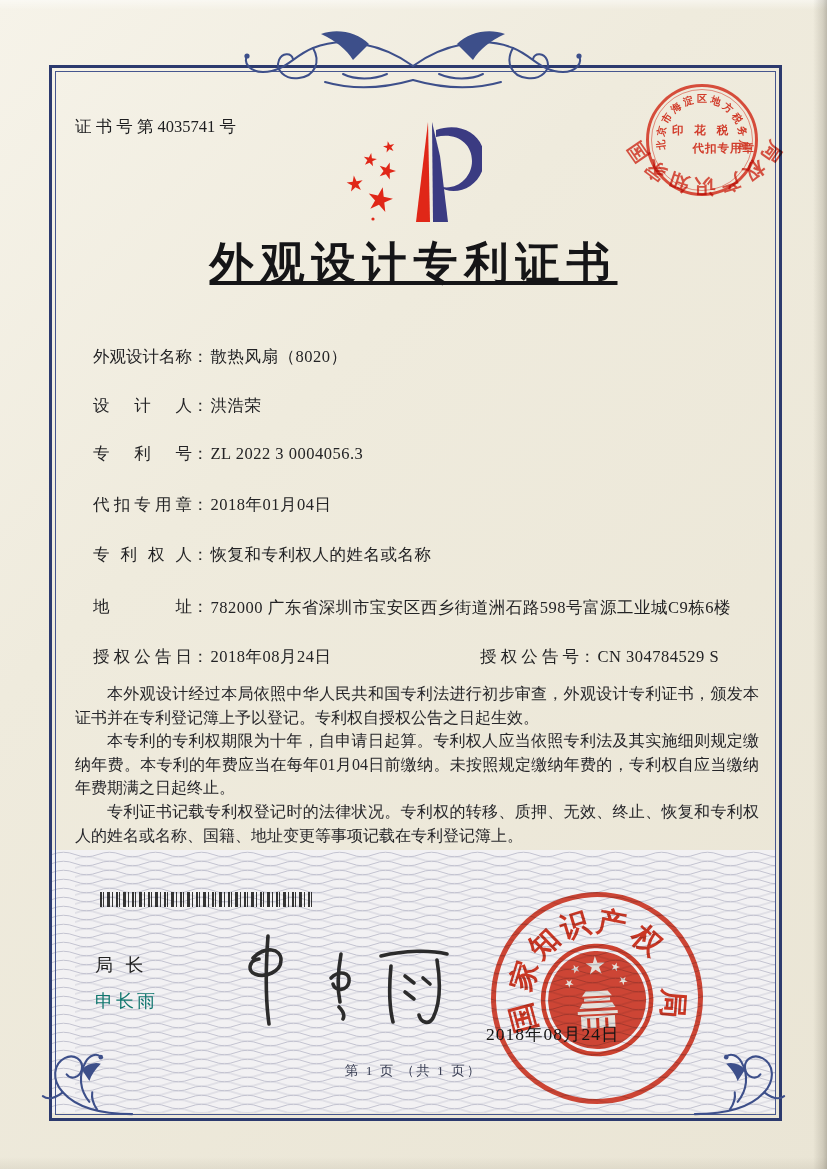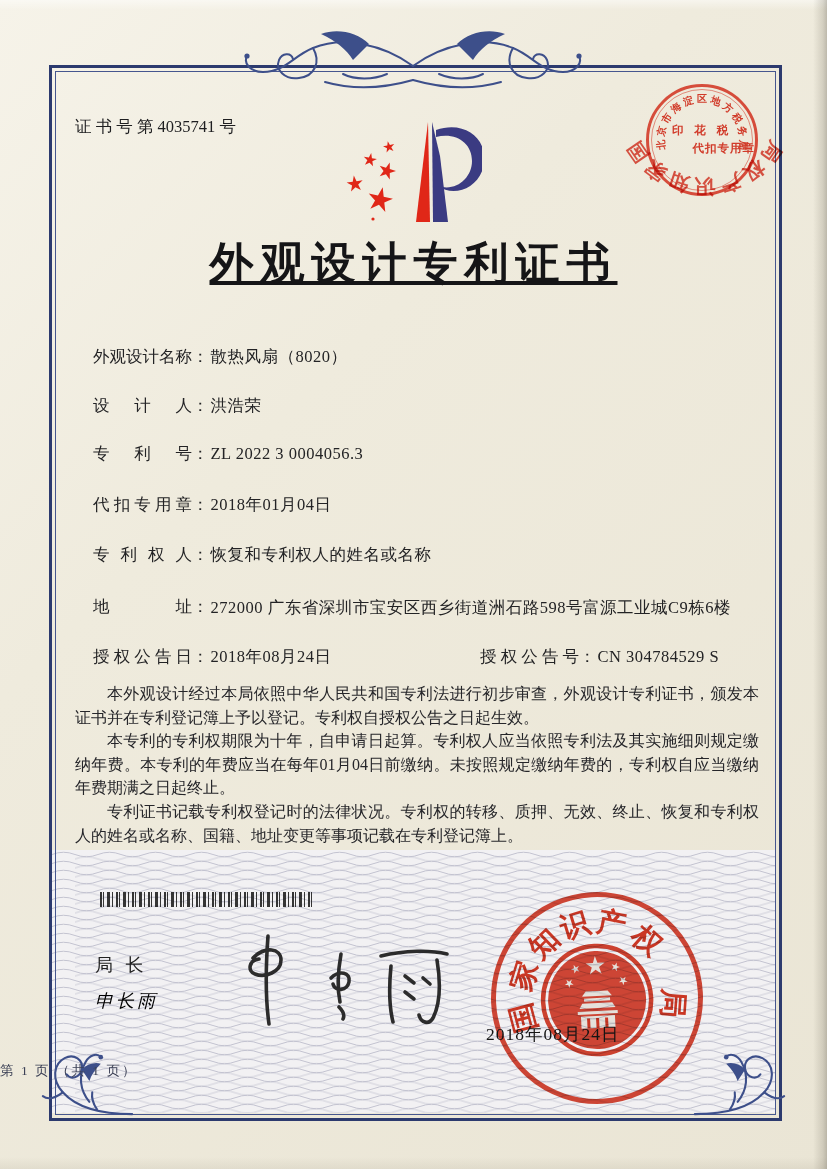--- a/index.html
+++ b/index.html
@@ -38,21 +38,21 @@
   .pair2{position:absolute;left:387px;top:0;}
 
   .paras{position:absolute;left:75px;top:682px;width:684px;z-index:4;
          font-size:16px;line-height:23.6px;color:#26262a;text-align:justify;}
   .paras p{margin:0;text-indent:2em;}
 
   .barcode{position:absolute;left:100px;top:892px;width:213px;height:15px;opacity:.88;z-index:4;
      background:repeating-linear-gradient(90deg,#1c1c1c 0 2px,transparent 2px 3px,#1c1c1c 3px 4px,transparent 4px 7px,#1c1c1c 7px 10px,transparent 10px 12px,#1c1c1c 12px 13px,transparent 13px 16px);}
 
   .director-title{position:absolute;left:95px;top:953px;font-size:18px;letter-spacing:4px;color:#222;z-index:4;}
-  .director-name{position:absolute;left:95px;top:989px;font-size:18px;letter-spacing:3px;color:#000000;z-index:4;font-style:italic;}
+  .director-name{position:absolute;left:95px;top:989px;font-size:18px;letter-spacing:3px;color:#0f766e;z-index:4;}
   .signature{position:absolute;left:235px;top:928px;z-index:5;}
 
   
   .seal{position:absolute;left:491px;top:892px;width:202px;height:202px;border-radius:50%;
         border:5px solid rgba(213,58,38,.92);z-index:5;mix-blend-mode:multiply;transform:rotate(-3deg);}
   .seal .arc-ch{font-weight:bold;color:#d53a26;font-family:"Liberation Serif",serif;}
   .seal-emblem{position:absolute;left:50%;top:50%;transform:translate(-50%,-50%);}
   .seal-date{position:absolute;left:486px;top:1022px;font-size:17.5px;letter-spacing:1px;color:#141414;z-index:6;}
 
   .tax-stamp{position:absolute;left:646px;top:84px;width:106px;height:106px;border-radius:50%;
@@ -60,21 +60,21 @@
   .tax-stamp::after{content:"";position:absolute;inset:2px;border:1px solid rgba(226,64,48,.55);border-radius:50%;}
   .tax-stamp .arc-ch{color:#e04030;font-weight:bold;}
   .tax-center{position:absolute;left:0;width:100%;text-align:center;color:#e04030;font-weight:bold;}
   .tax-line1{top:36px;font-size:11.5px;letter-spacing:4px;}
   .tax-line2{top:54px;font-size:11.5px;letter-spacing:1px;text-align:right;}
   .tax-overlay{position:absolute;left:605px;top:5px;width:200px;height:200px;z-index:5;mix-blend-mode:multiply;}
   .tax-overlay .arc-ch{color:rgba(222,58,42,.85);font-weight:bold;}
 
   .arc-ch{position:absolute;left:50%;top:50%;transform-origin:center;line-height:1;}
 
-  .footer{position:absolute;left:0;top:1062px;width:827px;
+  .footer{position:absolute;left:0;top:1062px;width:827px;text-align:center;
           font-size:13.5px;letter-spacing:2px;color:#3c4156;z-index:4;}
 </style>
 </head>
 <body>
 
 <div class="page">
 
   <div class="scan-edge-top"></div>
   <div class="scan-edge-right"></div>
   <div class="scan-edge-bottom"></div>
@@ -186,21 +186,21 @@
   <div class="row" style="top:443px;">
     <span class="lbl">专 利 号</span><span class="colon">：</span><span class="val">ZL 2022 3 0004056.3</span>
   </div>
   <div class="row" style="top:494px;">
     <span class="lbl">代扣专用章</span><span class="colon">：</span><span class="val">2018年01月04日</span>
   </div>
   <div class="row" style="top:544px;">
     <span class="lbl">专 利 权 人</span><span class="colon">：</span><span class="val">恢复和专利权人的姓名或名称</span>
   </div>
   <div class="row row-addr" style="top:596px;">
-    <span class="lbl">地 址</span><span class="colon">：</span><span class="val">272000 广东省深圳市宝安区西乡街道洲石路598号富源工业城C9栋6楼</span>
+    <span class="lbl">地 址</span><span class="colon">：</span><span class="val">782000 广东省深圳市宝安区西乡街道洲石路598号富源工业城C9栋6楼</span>
   </div>
   <div class="row" style="top:646px;">
     <span class="lbl">授权公告日</span><span class="colon">：</span><span class="val">2018年08月24日</span>
     <span class="pair2">
       <span class="lbl">授权公告号</span><span class="colon">：</span><span class="val">CN 304784529 S</span>
     </span>
   </div>
 
   <div class="paras">
     <p>本外观设计经过本局依照中华人民共和国专利法进行初步审查，外观设计专利证书，颁发本证书并在专利登记簿上予以登记。专利权自授权公告之日起生效。</p>

